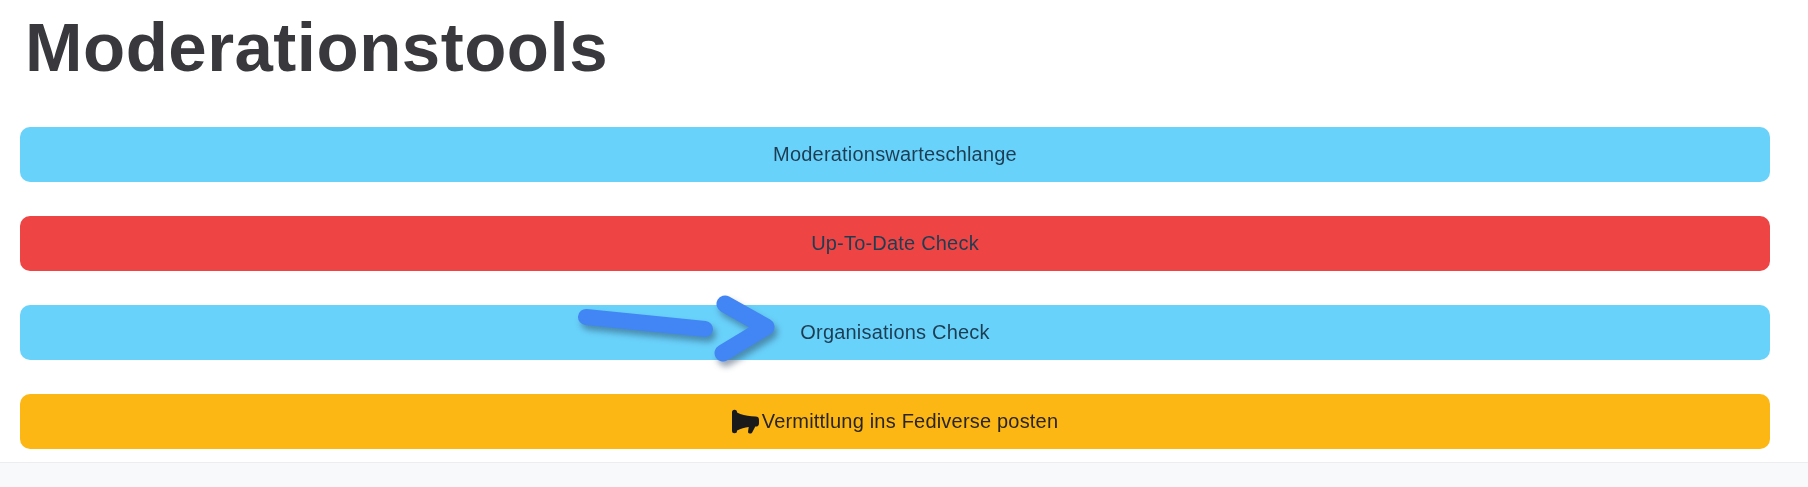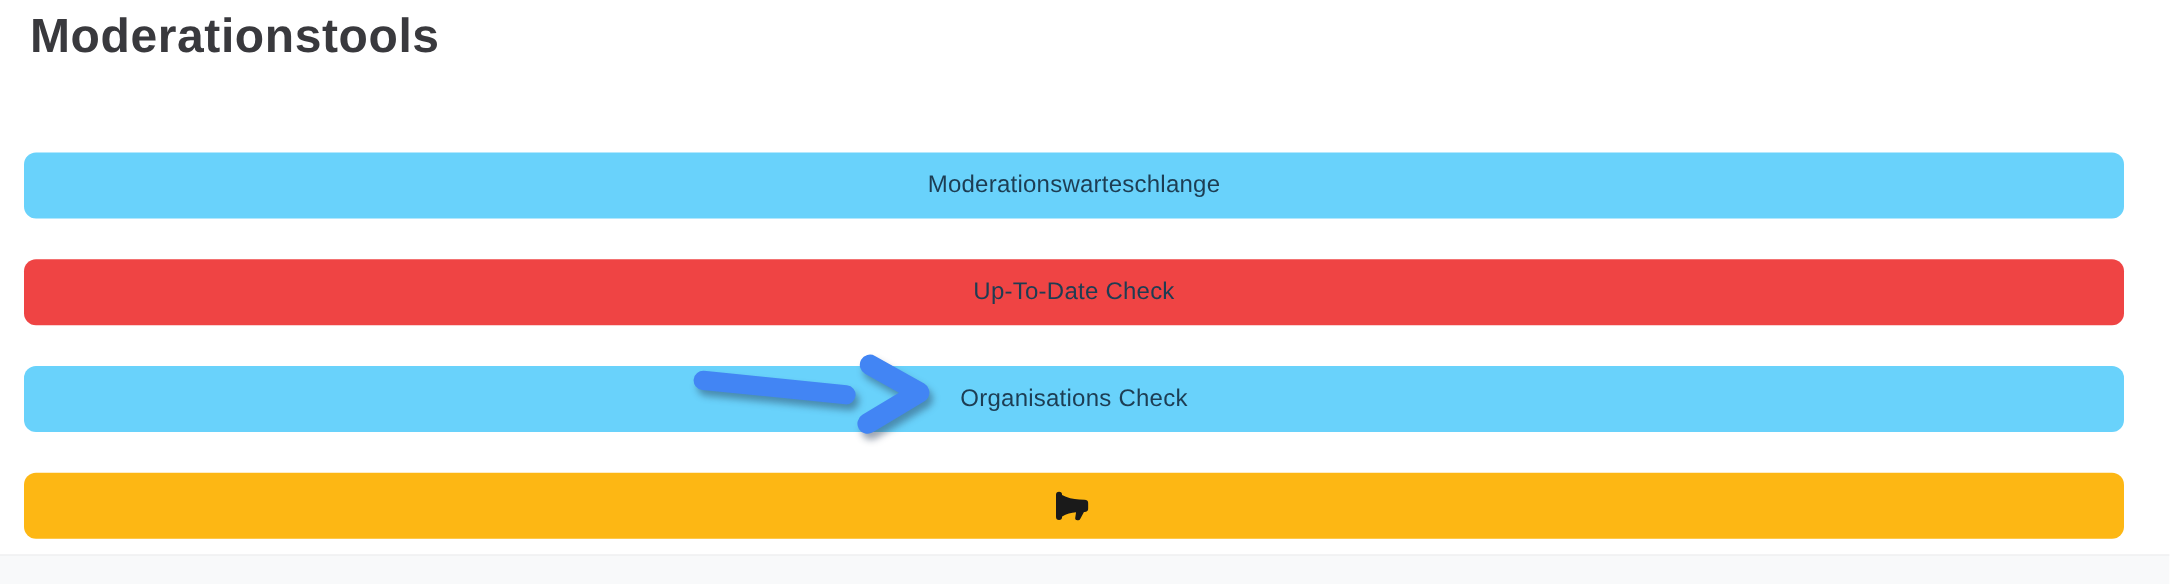--- a/index.html
+++ b/index.html
@@ -12,21 +12,21 @@
     overflow: hidden;
     font-family: "Liberation Sans", sans-serif;
   }
   main { position: relative; width: 1808px; height: 487px; }
 
   h1.page-title {
     position: absolute;
     top: 8px;
     left: 25px;
     margin: 0;
-    font-size: 40px;
+    font-size: 69px;
     font-weight: 700;
     letter-spacing: 0.5px;
     color: #39393d;
   }
 
   .btn-stack {
     position: absolute;
     top: 127px;
     left: 20px;
     width: 1750px;
@@ -97,20 +97,21 @@
     <button class="tool-btn" style="background: rgb(105, 210, 251); color: rgb(29, 61, 83);">
       <span>Organisations Check</span>
     </button>
 
     <button class="tool-btn" style="background: rgb(253, 183, 20); color: rgb(41, 37, 36);">
       <span class="megaphone">
         <svg width="27" height="27" viewBox="0 0 16 16" fill="#1a1a1a" xmlns="http://www.w3.org/2000/svg">
           <path d="M13 2.5a1.5 1.5 0 0 1 3 0v11a1.5 1.5 0 0 1-3 0v-.214c-2.162-1.241-4.49-1.843-6.912-2.083l.405 2.712A1 1 0 0 1 5.51 15.1h-.548a1 1 0 0 1-.916-.599l-1.85-3.49a68.14 68.14 0 0 0-.202-.003A2.014 2.014 0 0 1 0 9V7a2.02 2.02 0 0 1 1.992-2.013 74.663 74.663 0 0 0 2.483-.075c3.043-.154 6.148-.849 8.525-2.199V2.5z"></path>
         </svg>
       </span>
+      <span>Vermittlung ins Fediverse posten</span>
     </button>
 
   </div>
 
   <svg class="annotation-arrow" width="212" height="80" viewBox="0 0 212 80" xmlns="http://www.w3.org/2000/svg">
     <g fill="none" stroke="#4285f4" stroke-linecap="round" stroke-linejoin="round">
       <path d="M 13 24 L 132 36" stroke-width="16"></path>
       <path d="M 152 11 L 193 34 L 150 60" stroke-width="17"></path>
     </g>
   </svg>

